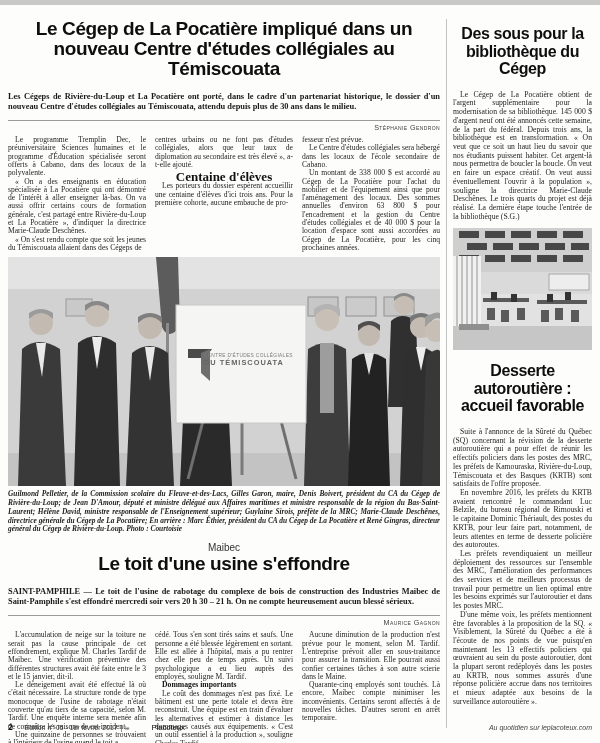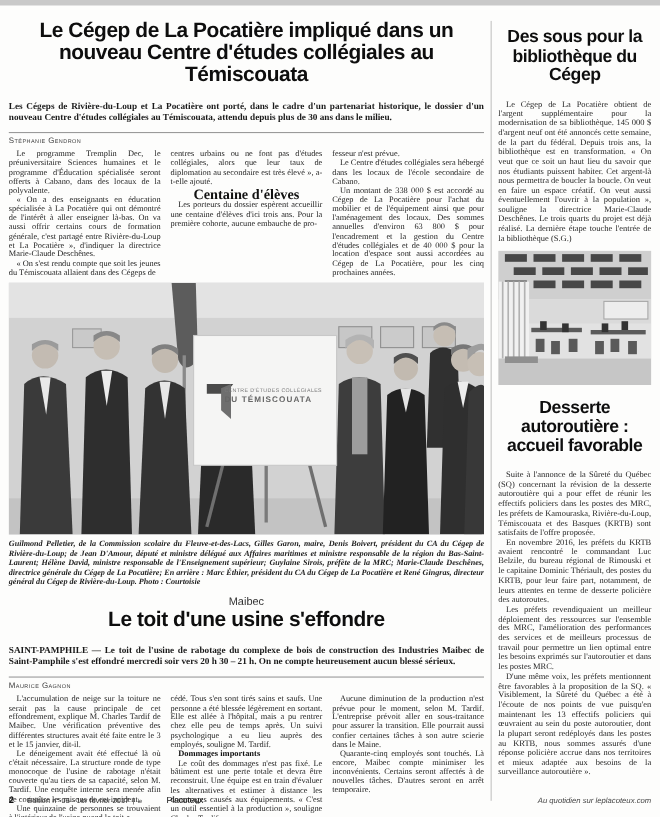--- a/index.html
+++ b/index.html
@@ -19,21 +19,21 @@
     text-align:center;font-size:19px;line-height:20px;letter-spacing:-0.4px;margin-top:14px;
   }
   .headline2{margin-top:1px;}
   .kicker{text-align:center;font-size:10px;color:#333;margin-top:8px;}
   .lede{
     font-family:"Liberation Serif",serif;font-weight:bold;font-size:8.4px;line-height:10px;
     text-align:justify;margin-top:6px;color:#1a1a1a;
   }
   .rule{height:1px;background:#9a9a9a;margin-top:4px;}
   .byline{
-    font-size:7.2px;color:#3d3d3d;margin-top:2px;
+    text-align:right;font-size:7.2px;color:#3d3d3d;margin-top:2px;
     font-variant:small-caps;letter-spacing:.4px;
   }
 
   
   .cols{display:flex;gap:9px;margin-top:4px;}
   .col{flex:1;min-width:0;}
   .bodytext, .col p{
     font-family:"Liberation Serif",serif;font-size:7.6px;line-height:8.3px;
     text-align:justify;color:#242424;margin:0;
   }

